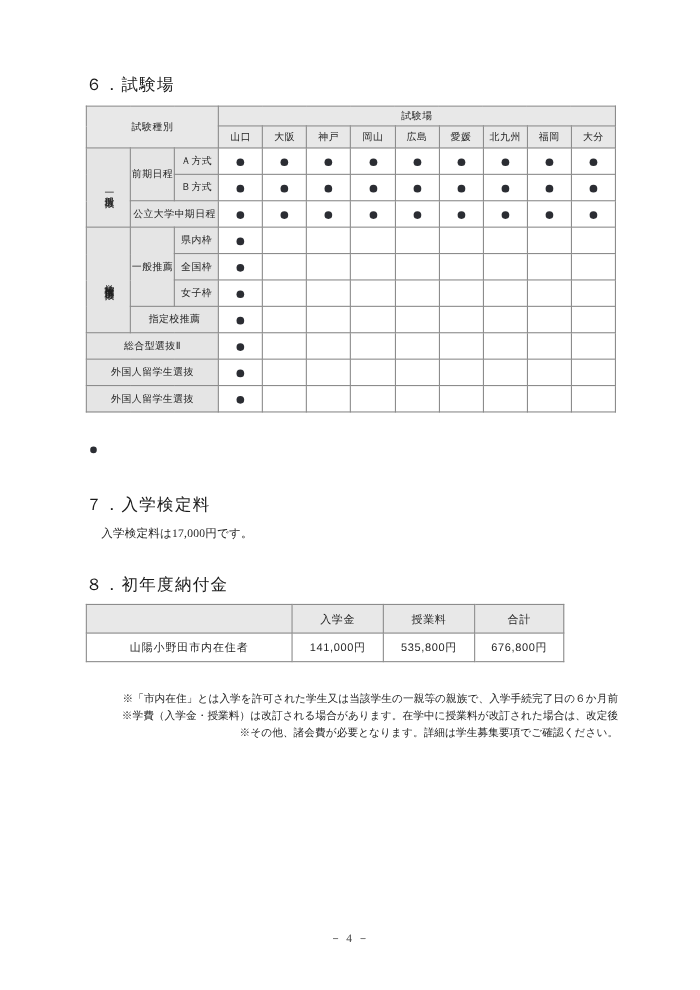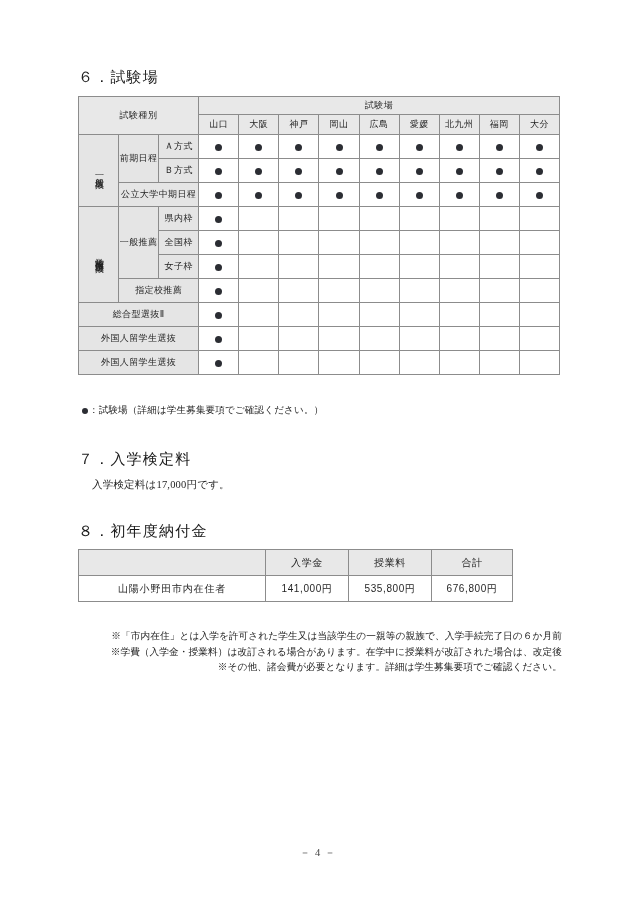--- a/index.html
+++ b/index.html
@@ -344,21 +344,21 @@
           <td class="dotcell"></td>
           <td class="dotcell"></td>
           <td class="dotcell"></td>
         </tr>
 
       </tbody>
     </table>
   </div>
 
   <div class="venue-note">
-    <span class="dot"></span><span>：試験場（詳細は学生募集要項でご確認ください。）</span>
+    <span class="dot"></span>
   </div>
 
   <h2 class="section-heading sec7">７．入学検定料</h2>
   <div class="fee-line">入学検定料は17,000円です。</div>
 
   <h2 class="section-heading sec8">８．初年度納付金</h2>
 
   <div class="pay-wrap">
     <table class="pay">
       <thead>

